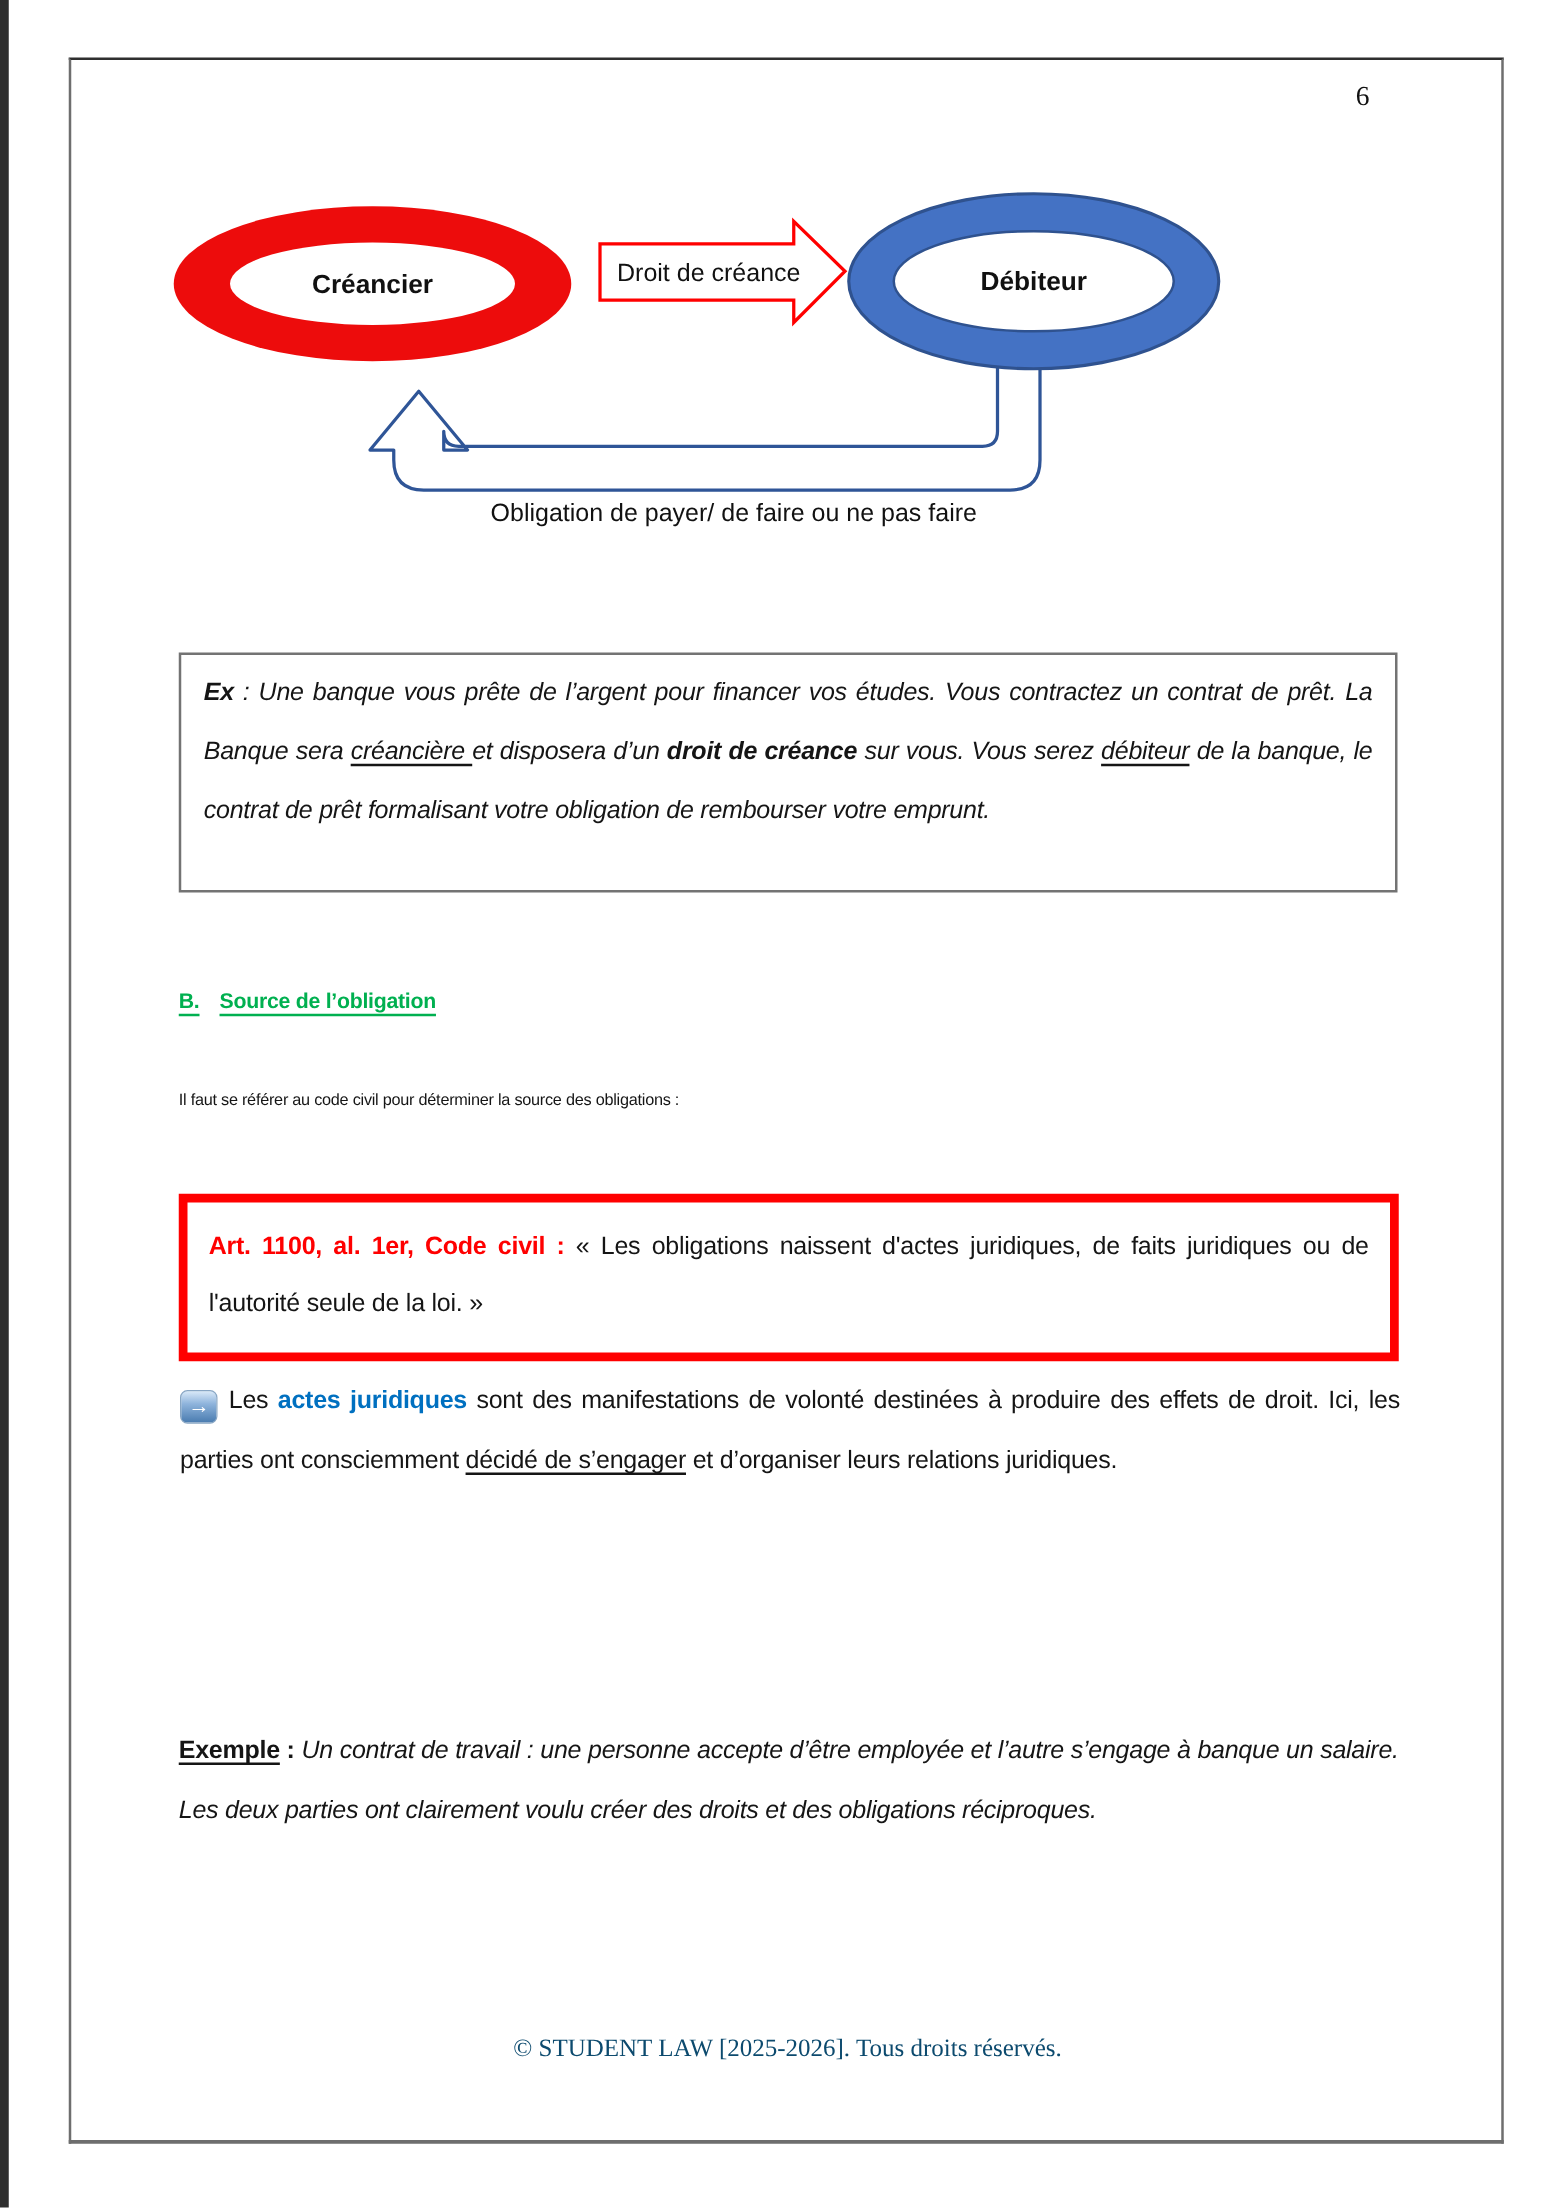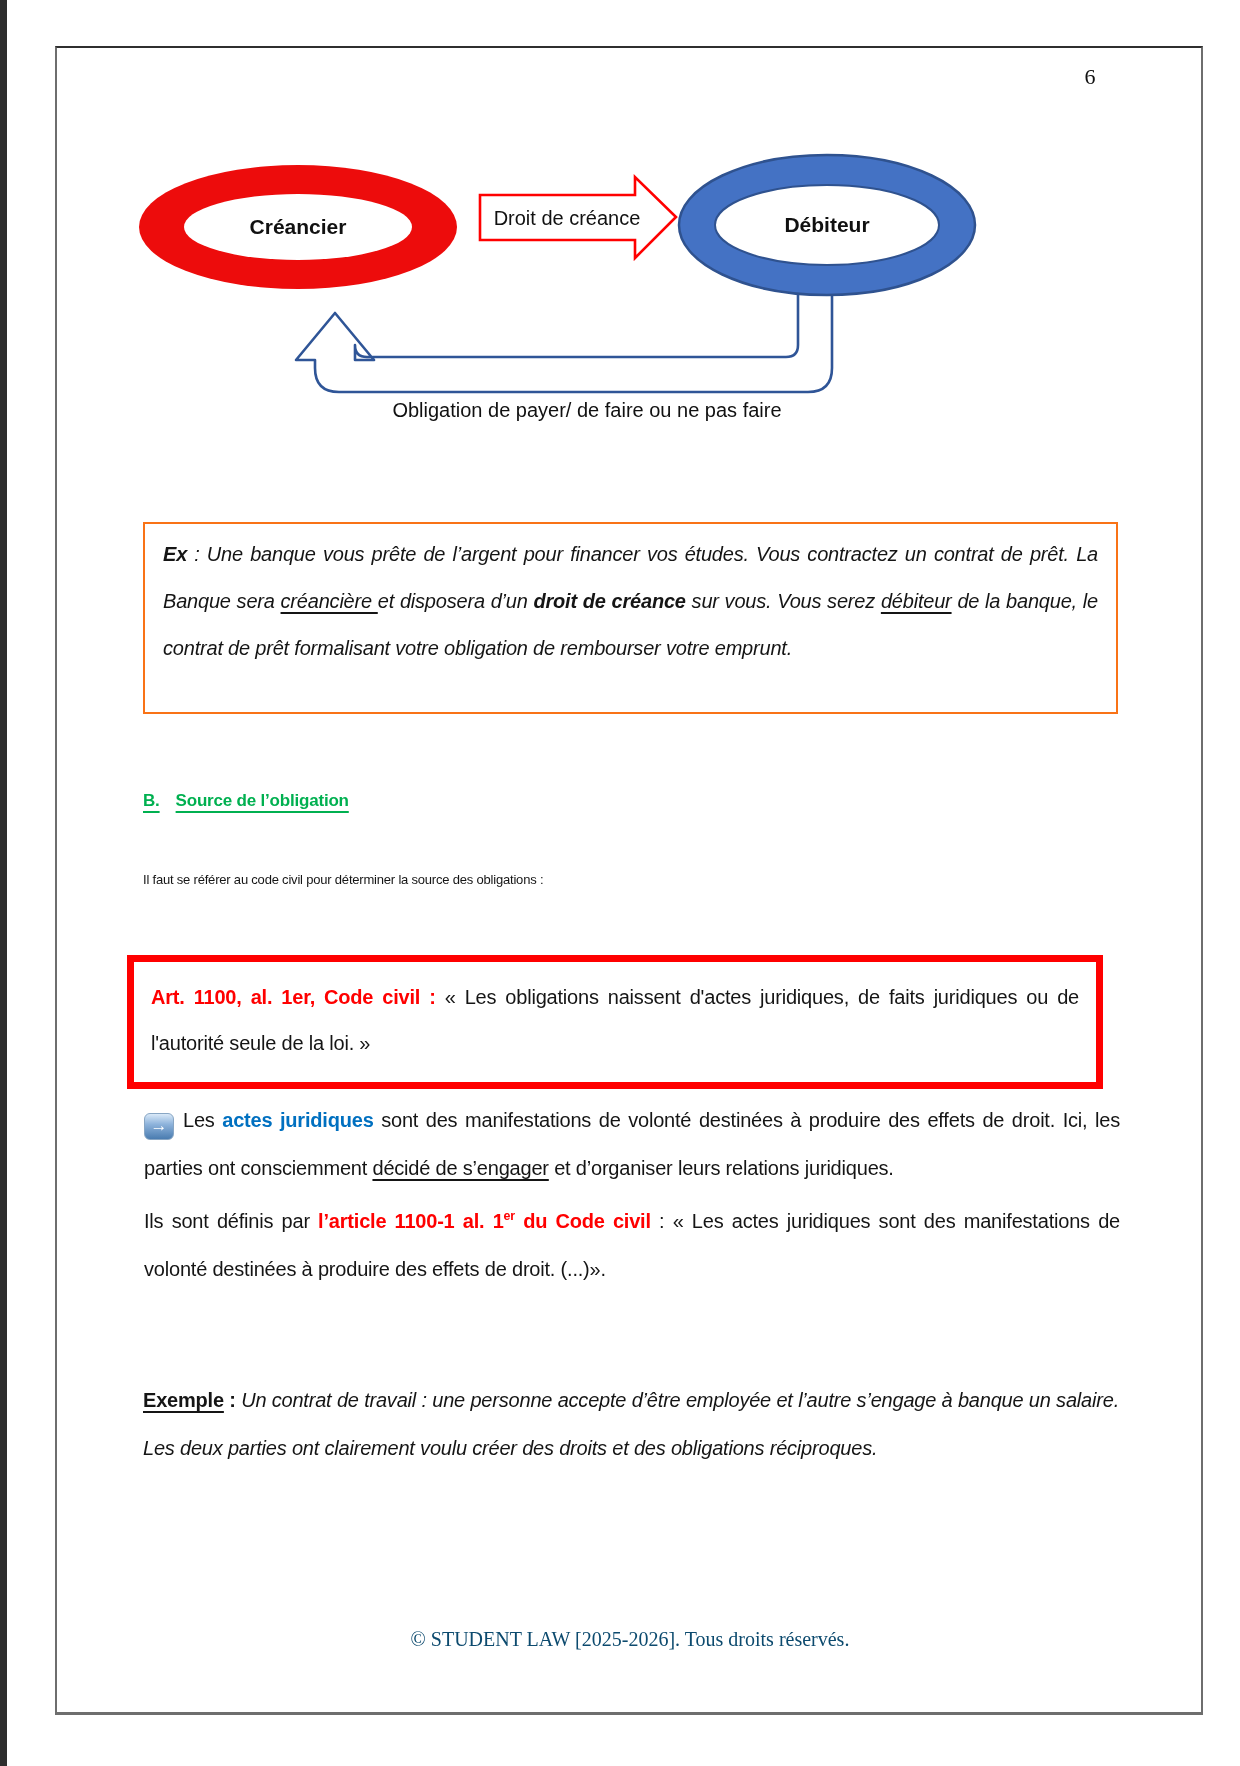--- a/index.html
+++ b/index.html
@@ -28,37 +28,37 @@
   .b{font-weight:bold;}
   .i{font-style:italic;}
   .u{text-decoration:underline;text-underline-offset:4px;}
   .rb{color:#FF0000;font-weight:bold;}
   .bb{color:#0070C0;font-weight:bold;}
   .sup{vertical-align:super;font-size:0.62em;}
 
   
   .ex-box{
     position:absolute;left:143px;top:522px;width:975px;height:192px;box-sizing:border-box;
-    border:2px solid #f97316;padding:7px 18px;font-size:20px;font-style:italic;
+    border:2px solid #737373;padding:7px 18px;font-size:20px;font-style:italic;
     line-height:47px;text-align:justify;letter-spacing:-0.2px;
   }
   .section-heading{
     position:absolute;left:143px;top:791px;font-size:17px;font-weight:bold;
     letter-spacing:-0.2px;
   }
   .section-heading .sec-num{text-decoration:underline;text-underline-offset:5px;
     text-decoration-thickness:2px;margin-right:16px;}
   .section-heading .sec-title{text-decoration:underline;text-underline-offset:5px;
     text-decoration-thickness:2px;}
   .intro{
     position:absolute;left:143px;top:866px;width:976px;font-size:13px;
     line-height:28px;letter-spacing:-0.2px;
   }
   .law-box{
-    position:absolute;left:127px;top:955px;width:976px;box-sizing:border-box;
+    position:absolute;left:143px;top:955px;width:976px;box-sizing:border-box;
     border:7px solid #FF0000;padding:12px 17px 16px 17px;font-size:20px;
     line-height:46px;text-align:justify;letter-spacing:-0.2px;background:#fff;
   }
   .para-block{
     position:absolute;left:144px;top:1096px;width:976px;font-size:20px;
     line-height:48px;text-align:justify;letter-spacing:-0.2px;
   }
   .para-block p{margin:0;padding:0;}
   .arrow-emoji{
     display:inline-block;width:28px;height:25px;margin-right:9px;vertical-align:-4px;
@@ -118,18 +118,17 @@
 <div class="section-heading" style="color: rgb(0, 176, 80);">
   <span class="sec-num">B.</span><span class="sec-title">Source de l’obligation</span>
 </div>
 
 <div class="intro">Il faut se référer au code civil pour déterminer la source des obligations :</div>
 
 <div class="law-box"><span class="rb">Art. 1100, al. 1er, Code civil :</span><span> « Les obligations naissent d'actes juridiques, de faits juridiques ou de l'autorité seule de la loi. »</span></div>
 
 <div class="para-block">
   <p><span class="arrow-emoji">→</span><span><span>Les </span><span class="bb">actes juridiques</span><span> sont des manifestations de volonté destinées à produire des effets de droit. Ici, les parties ont consciemment </span><span class="u">décidé de s’engager</span><span> et d’organiser leurs relations juridiques.</span></span></p>
-  <p><span>Ils sont définis par </span><span class="rb">l’article 1100-1 al. 1</span><span class="rb sup">er</span><span class="rb"> du Code civil</span><span> : « Les actes juridiques sont des manifestations de volonté destinées à produire des effets de droit. (...)».</span></p>
 </div>
 
 <div class="exemple-para"><span class="b u">Exemple</span><span class="b"> : </span><span class="i">Un contrat de travail : une personne accepte d’être employée et l’autre s’engage à banque un salaire. Les deux parties ont clairement voulu créer des droits et des obligations réciproques.</span></div>
 
 <div class="footer">© STUDENT LAW [2025-2026]. Tous droits réservés.</div>
 
 </body></html>

